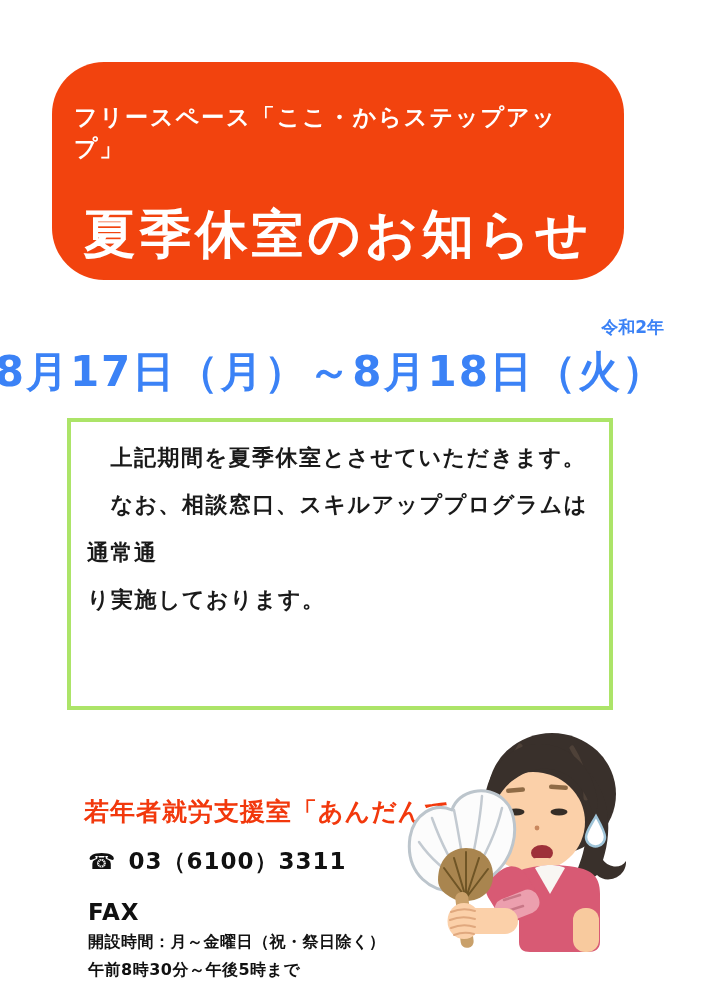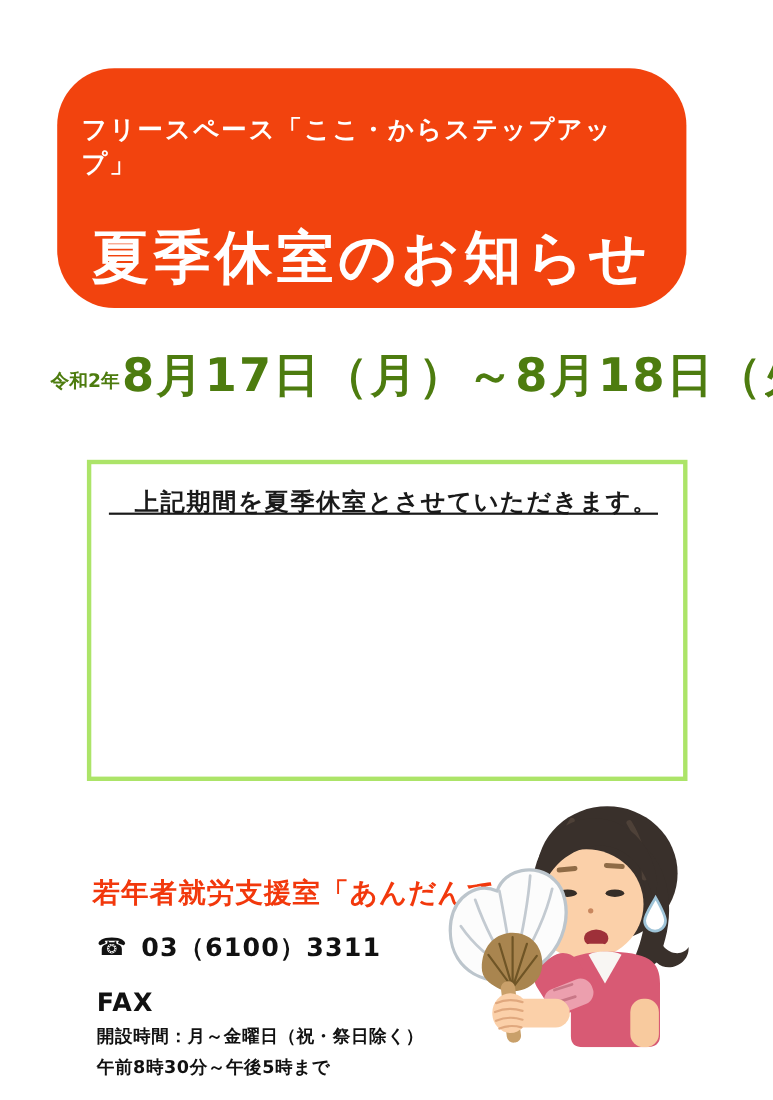--- a/index.html
+++ b/index.html
@@ -28,25 +28,25 @@
   
   .date-row{
     position:absolute;left:46px;top:316px;width:620px;
     display:flex;align-items:flex-end;white-space:nowrap;
   }
   .era{font-size:17px;font-weight:700;margin:0 2px 8px 0;}
   .dates{font-size:42px;font-weight:800;letter-spacing:2px;line-height:1.2;}
 
   
   .notice-box{
-    position:absolute;left:79px;top:418px;width:546px;height:292px;
+    position:absolute;left:67px;top:418px;width:546px;height:292px;
     box-sizing:border-box;border:4px solid #ACE468;background:#ffffff;
     padding:12px 16px 0 16px;
     font-size:22px;font-weight:600;color:#1a1a1a;
-    letter-spacing:1.5px;line-height:2.15;text-decoration:underline;
+    letter-spacing:1.5px;line-height:2.15;
   }
   .notice-box p{margin:0;white-space:pre-line;}
   .notice-box p.spaced{margin-top:36px;}
 
   
   .org-name{
     position:absolute;left:84px;top:795px;
     font-size:25px;font-weight:800;letter-spacing:1px;
   }
   .contact{position:absolute;left:88px;top:846px;color:#111111;}
@@ -63,27 +63,29 @@
 </head>
 <body>
 
 <div class="poster">
 
   <div class="header-box" style="background: rgb(242, 67, 14);">
     <div class="header-subtitle">フリースペース「ここ・からステップアップ」</div>
     <div class="header-title">夏季休室のお知らせ</div>
   </div>
 
-  <div class="date-row" style="color: #4d7c0f;">
+  <div class="date-row" style="color: #3b82f6; flex-direction: column;">
     <span class="era">令和2年</span>
     <span class="dates">8月17日（月）～8月18日（火）</span>
   </div>
 
   <div class="notice-box" style="border-color: rgb(172, 228, 104);">
     <p>　上記期間を夏季休室とさせていただきます。</p>
+    <p>　なお、相談窓口、スキルアッププログラムは通常通
+り実施しております。</p>
   </div>
 
   <div class="org-name" style="color: rgb(242, 56, 12);">若年者就労支援室「あんだんて」</div>
 
   <div class="contact">
     <div class="phone-line">
       <span class="phone-icon">☎</span>
       <span>03（6100）3311</span>
     </div>
     <div class="fax-line">

